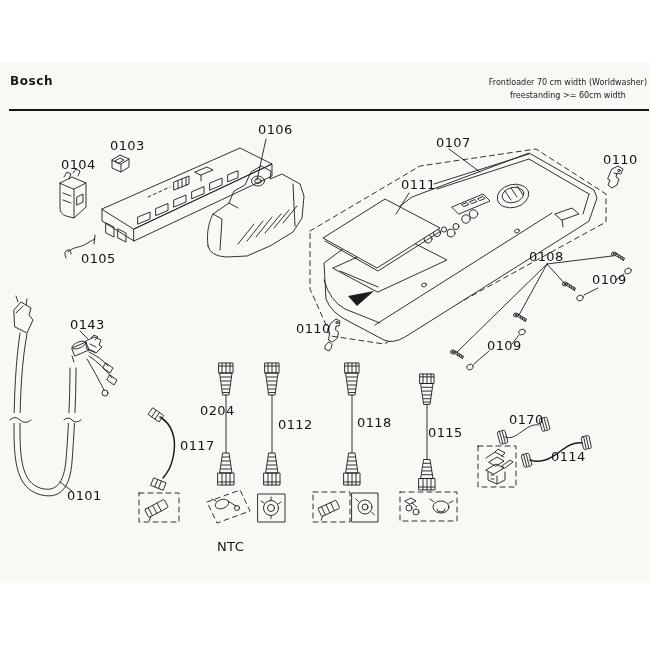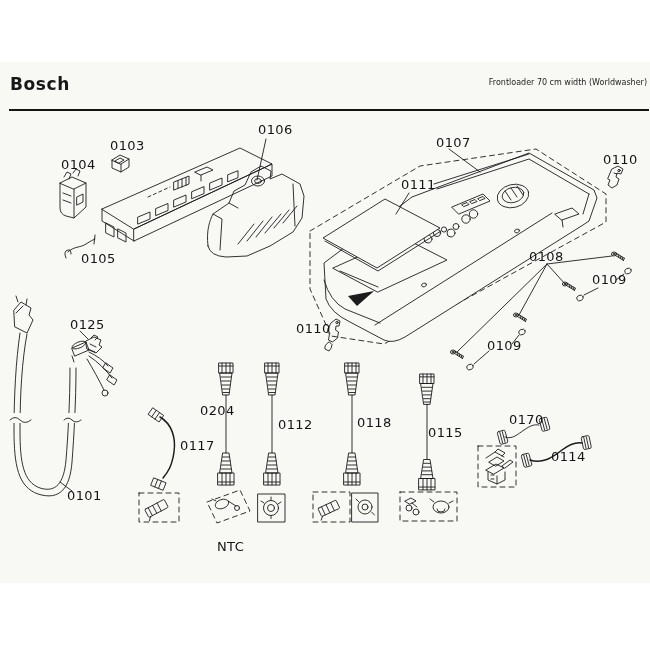--- a/index.html
+++ b/index.html
@@ -1,19 +1,19 @@
 <!DOCTYPE html>
 <html><head>
 <meta charset="utf-8">
 <style>
   html,body{margin:0;padding:0;background:#fff;}
   .stage{position:relative;width:650px;height:650px;background:#fff;overflow:hidden;
          font-family:"DejaVu Sans",sans-serif;}
   .band{position:absolute;left:0;top:62px;width:650px;height:521px;background:#f8f8f5;}
-  .brand{position:absolute;left:10px;top:74px;font-size:17px;font-weight:bold;color:#171717;
+  .brand{position:absolute;left:10px;top:74px;font-size:12px;font-weight:bold;color:#171717;
          letter-spacing:.6px;}
   .model-info{position:absolute;right:3px;top:76px;text-align:center;font-size:8px;color:#222;
               line-height:13px;margin-left:41px;}
   .rule{position:absolute;left:9px;top:109px;width:640px;height:2px;background:#151515;}
   .plabel{position:absolute;font-size:13px;color:#141414;letter-spacing:.4px;white-space:nowrap;}
   svg.art{position:absolute;left:0;top:0;}
   svg.art *{vector-effect:non-scaling-stroke;}
   .ln{stroke:#1c1c1c;stroke-width:.9;fill:none;stroke-linecap:round;stroke-linejoin:round;}
   .thick{stroke-width:1.5;}
   .dash{stroke-dasharray:5 4;}
@@ -23,20 +23,21 @@
 </style>
 </head>
 <body>
 
 <div class="stage">
   <div class="band"></div>
 
   <div class="brand">Bosch</div>
   <div class="model-info">
     <div>Frontloader 70 cm width (Worldwasher)</div>
+    <div>freestanding &gt;= 60cm width</div>
   </div>
   <div class="rule"></div>
 
   <svg class="art" width="650" height="650" viewBox="0 0 650 650">
     <defs>
       <g id="harness" class="ln">
         <rect x="-7" y="0" width="14" height="10"></rect>
         <path d="M-4,0 V10 M0,0 V10 M4,0 V10 M-7,3 H7"></path>
         <path d="M-6,10 L6,10 L3,32 L-3,32 Z M-5,14 H5 M-4.5,18 H4.5 M-4,22 H4 M-3.5,26 H3.5 M-3,29.5 H3"></path>
         <path d="M0,32 V90"></path>
@@ -268,21 +269,21 @@
   <span class="plabel" style="left:110px;top:138px">0103</span>
   <span class="plabel" style="left:258px;top:122px">0106</span>
   <span class="plabel" style="left:81px;top:251px">0105</span>
   <span class="plabel" style="left:436px;top:135px">0107</span>
   <span class="plabel" style="left:401px;top:177px">0111</span>
   <span class="plabel" style="left:603px;top:152px">0110</span>
   <span class="plabel" style="left:296px;top:321px">0110</span>
   <span class="plabel" style="left:529px;top:249px">0108</span>
   <span class="plabel" style="left:592px;top:272px">0109</span>
   <span class="plabel" style="left:487px;top:338px">0109</span>
-  <span class="plabel" style="left:70px;top:317px">0125</span>
+  <span class="plabel" style="left:70px;top:317px">0143</span>
   <span class="plabel" style="left:67px;top:488px">0101</span>
   <span class="plabel" style="left:180px;top:438px">0117</span>
   <span class="plabel" style="left:200px;top:403px">0204</span>
   <span class="plabel" style="left:278px;top:417px">0112</span>
   <span class="plabel" style="left:357px;top:415px">0118</span>
   <span class="plabel" style="left:428px;top:425px">0115</span>
   <span class="plabel" style="left:509px;top:412px">0170</span>
   <span class="plabel" style="left:551px;top:449px">0114</span>
   <span class="plabel" style="left:217px;top:539px">NTC</span>
 </div>

